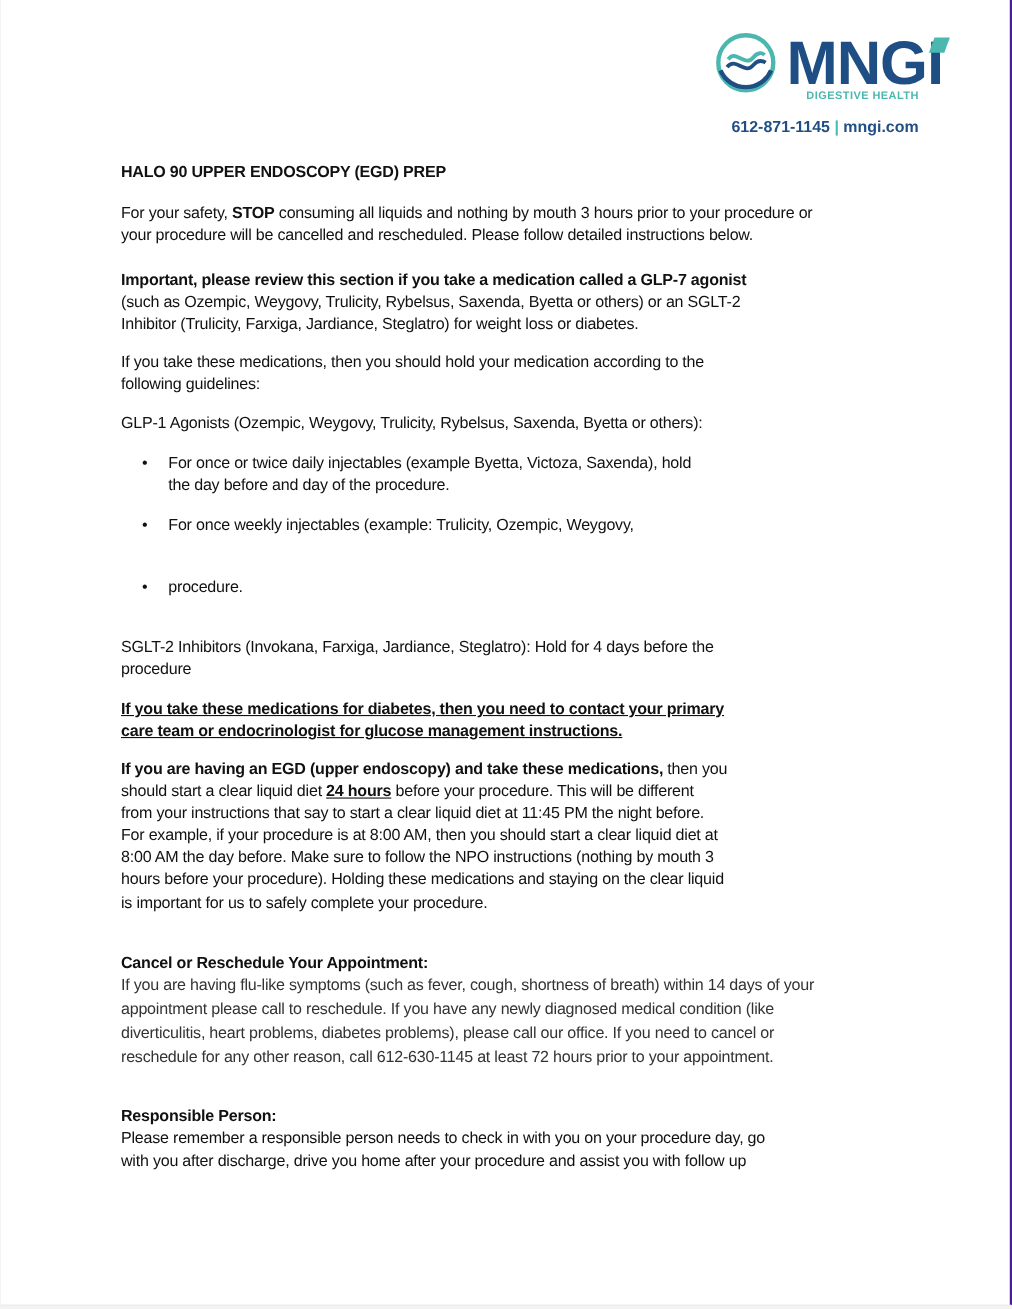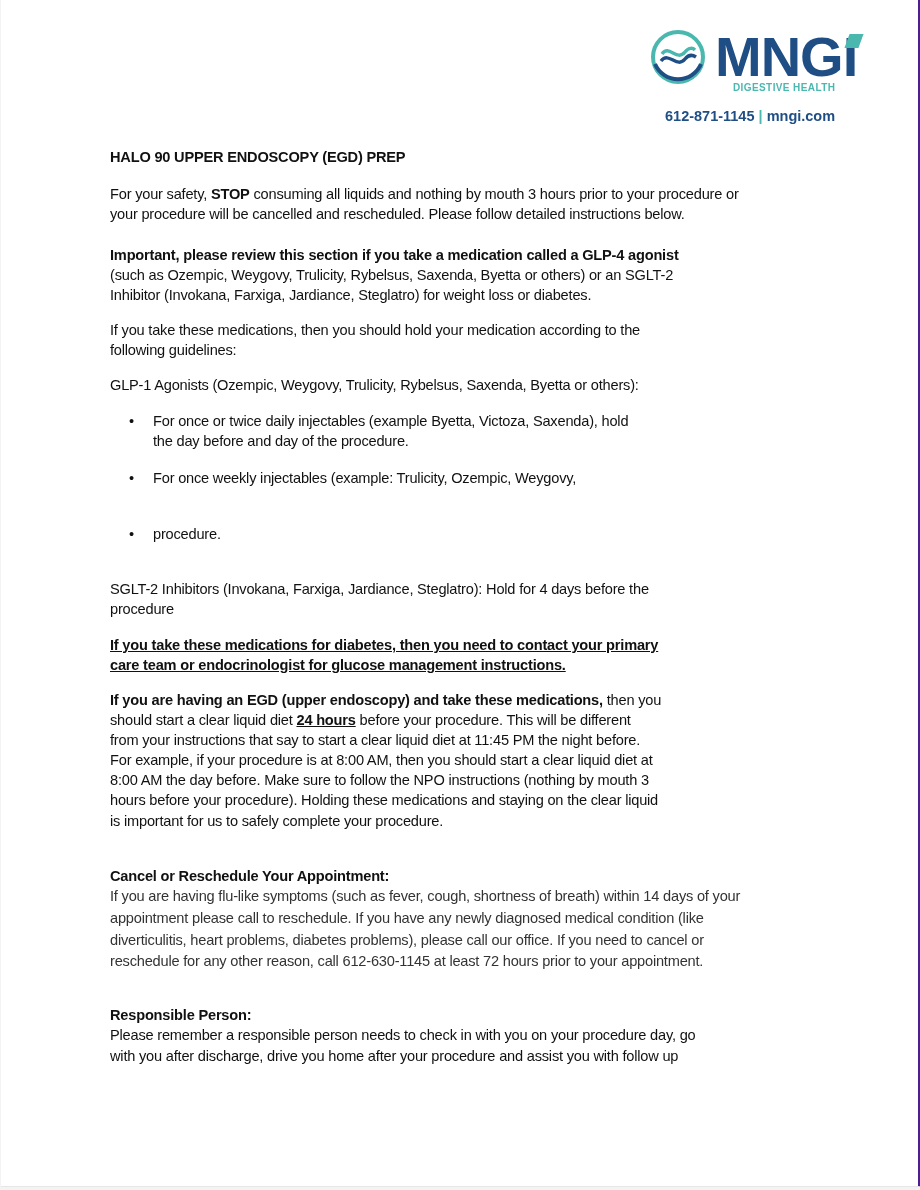--- a/index.html
+++ b/index.html
@@ -42,23 +42,23 @@
     <span>mngi.com</span>
   </div>
 
   <div class="doc">
 
     <div class="p b" style="top:147px">HALO 90 UPPER ENDOSCOPY (EGD) PREP</div>
 
     <div class="p" style="top:184px"><span>For your safety, </span><span class="b">STOP</span><span> consuming all liquids and nothing by mouth 3 hours prior to your procedure or</span></div>
     <div class="p" style="top:204px">your procedure will be cancelled and rescheduled. Please follow detailed instructions below.</div>
 
-    <div class="p b" style="top:245px">Important, please review this section if you take a medication called a GLP-4 agonist</div>
+    <div class="p b" style="top:245px">Important, please review this section if you take a medication called a GLP-7 agonist</div>
     <div class="p" style="top:265px">(such as Ozempic, Weygovy, Trulicity, Rybelsus, Saxenda, Byetta or others) or an SGLT-2</div>
-    <div class="p" style="top:285px">Inhibitor (Invokana, Farxiga, Jardiance, Steglatro) for weight loss or diabetes.</div>
+    <div class="p" style="top:285px">Inhibitor (Trulicity, Farxiga, Jardiance, Steglatro) for weight loss or diabetes.</div>
 
     <div class="p" style="top:320px">If you take these medications, then you should hold your medication according to the</div>
     <div class="p" style="top:340px">following guidelines:</div>
 
     <div class="p" style="top:375px">GLP-1 Agonists (Ozempic, Weygovy, Trulicity, Rybelsus, Saxenda, Byetta or others):</div>
 
     <div class="p bullet" style="top:411px">
       <span class="bullet-dot">•</span>
       <div>For once or twice daily injectables (example Byetta, Victoza, Saxenda), hold</div>
       <div>the day before and day of the procedure.</div>

